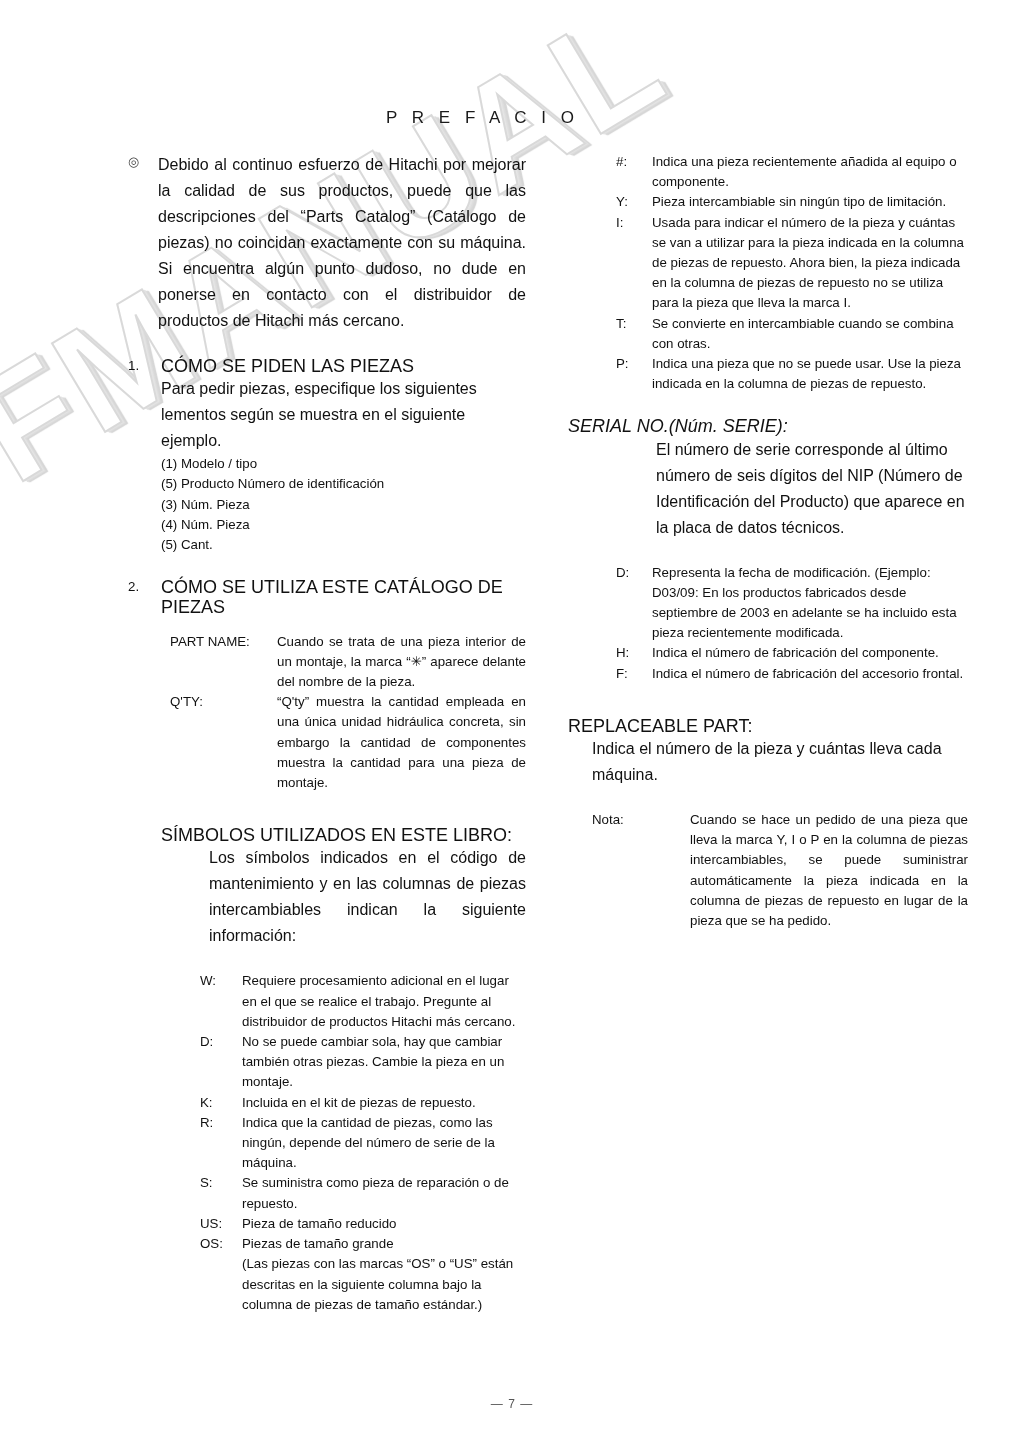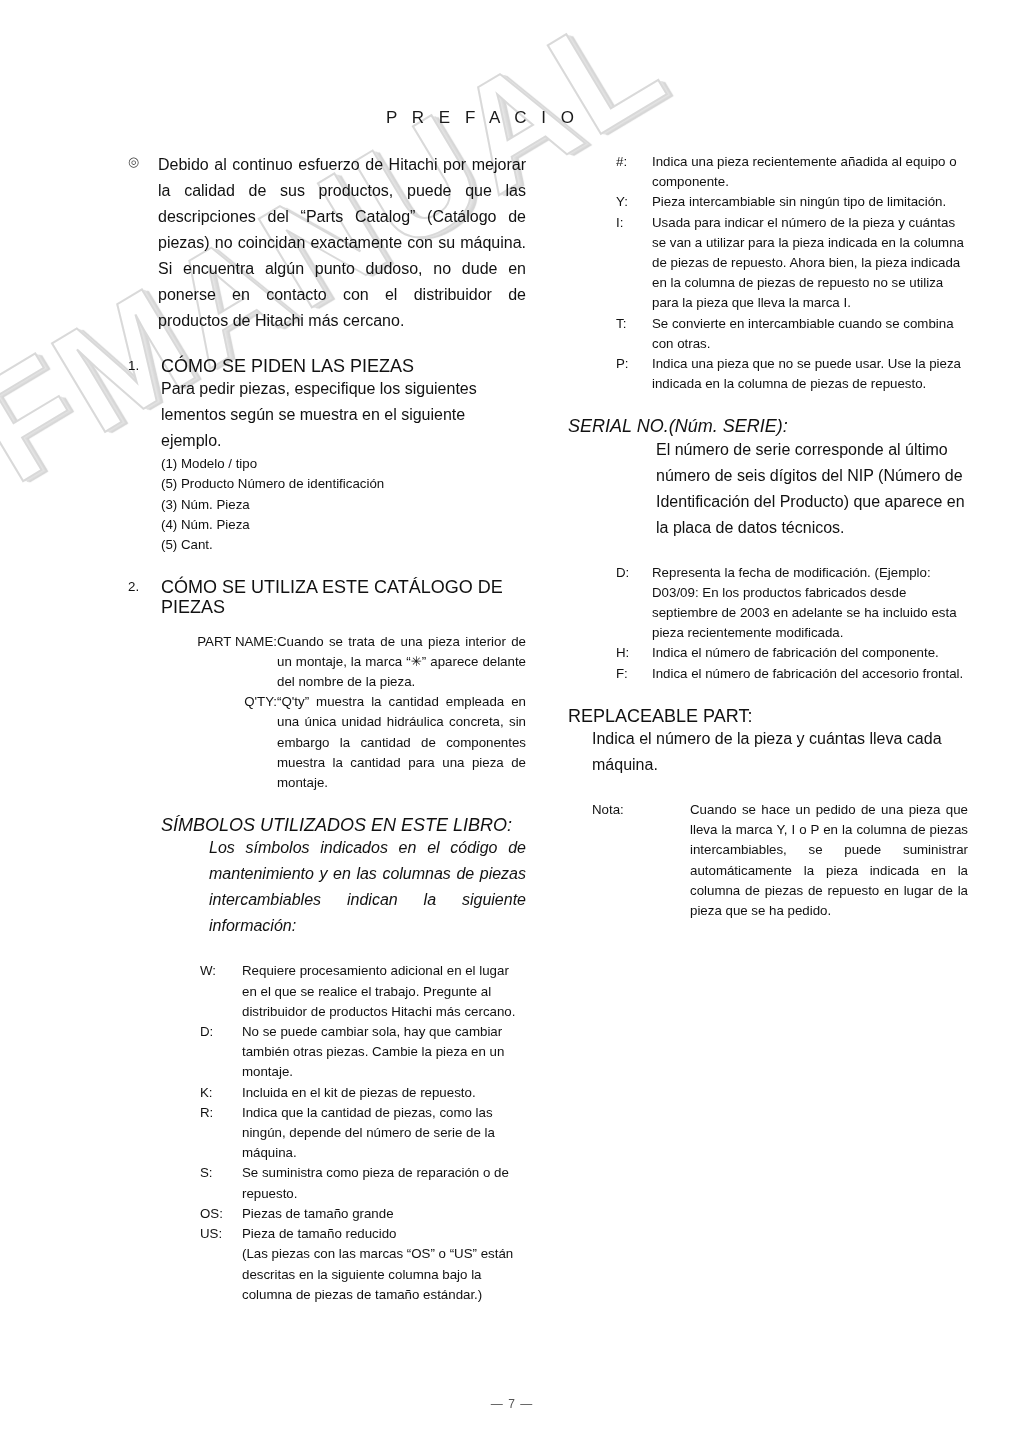--- a/index.html
+++ b/index.html
@@ -73,21 +73,21 @@
     top: 0;
   }
   .col-left  { left: 128px;  width: 398px; }
   .col-right { left: 568px;  width: 400px; }
 
   
   .blk { font-size: 16px; line-height: 26px; }
   .just { text-align: justify; text-justify: inter-word; }
   .sp-before-sm { margin-top: 14px; }
   .sp-before-md { margin-top: 22px; }
-  .sp-before-lg { margin-top: 22px; }
+  .sp-before-lg { margin-top: 32px; }
 
   
   .bullet-row {
     display: flex;
     align-items: flex-start;
   }
   .bullet-mark {
     width: 30px;
     flex: 0 0 30px;
     font-size: 13px;
@@ -116,26 +116,26 @@
     font-size: 13.3px;
     line-height: 20.2px;
   }
   .def-label {
     flex: 0 0 auto;
     text-align: left;
   }
   .def-body { flex: 1 1 auto; }
 
   
-  .ind-1 { margin-left: 33px; font-style: italic; }
+  .ind-1 { margin-left: 33px; }
   .ind-2 { margin-left: 48px; }
 
   
   .pn-wrap { margin-left: 42px; }
-  .pn-label { flex: 0 0 107px; text-align: right; }
+  .pn-label { flex: 0 0 107px; }
 
   
   .sym-wrap { margin-left: 72px; }
   .sym-label { flex: 0 0 42px; }
 
   
   .rsym-wrap { margin-left: 48px; }
   .rsym-label { flex: 0 0 36px; }
 
   
@@ -234,26 +234,26 @@
         </div>
         <div class="def">
           <div class="def-label sym-label">R:</div>
           <div class="def-body">Indica que la cantidad de piezas, como las ningún, depende del número de serie de la máquina.</div>
         </div>
         <div class="def">
           <div class="def-label sym-label">S:</div>
           <div class="def-body">Se suministra como pieza de reparación o de repuesto.</div>
         </div>
         <div class="def">
+          <div class="def-label sym-label">US:</div>
+          <div class="def-body">Pieza de tamaño reducido</div>
+        </div>
+        <div class="def">
           <div class="def-label sym-label">OS:</div>
           <div class="def-body">Piezas de tamaño grande</div>
-        </div>
-        <div class="def">
-          <div class="def-label sym-label">US:</div>
-          <div class="def-body">Pieza de tamaño reducido</div>
         </div>
         <div class="def">
           <div class="def-label sym-label"></div>
           <div class="def-body">(Las piezas con las marcas “OS” o “US” están descritas en la siguiente columna bajo la columna de piezas de tamaño estándar.)</div>
         </div>
       </div>
 
     </div>
 
     <div class="col col-right">

